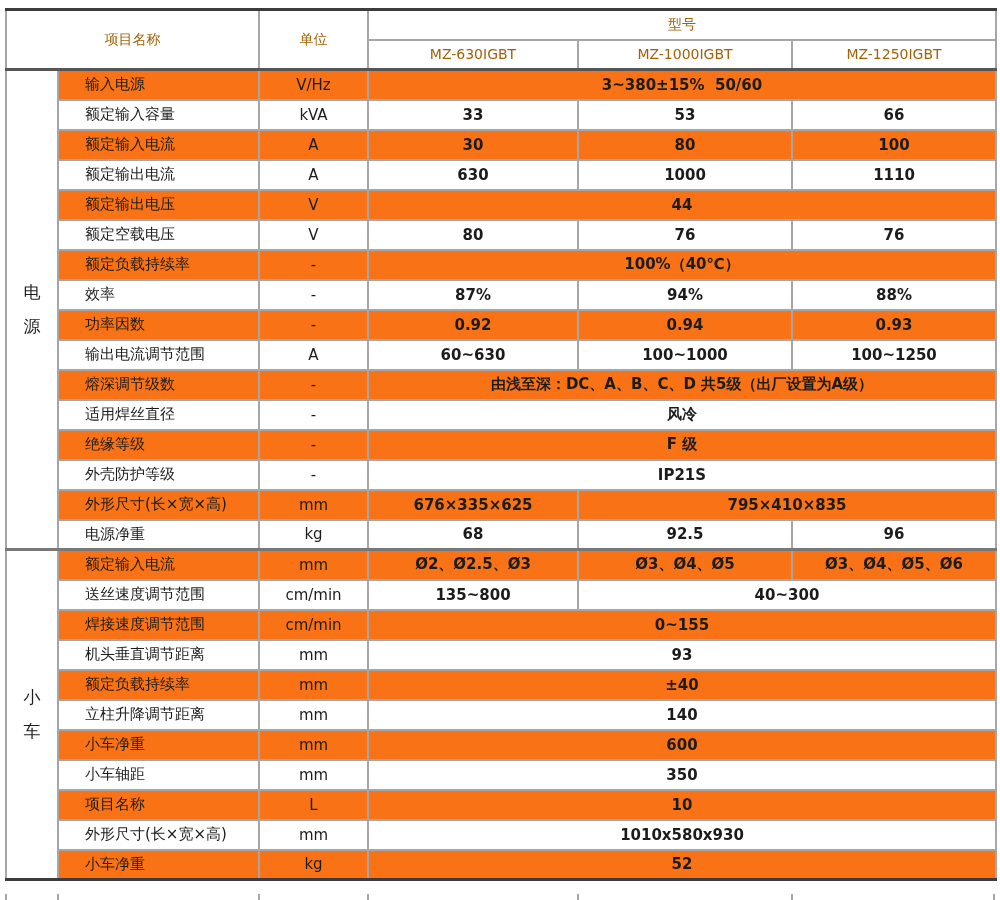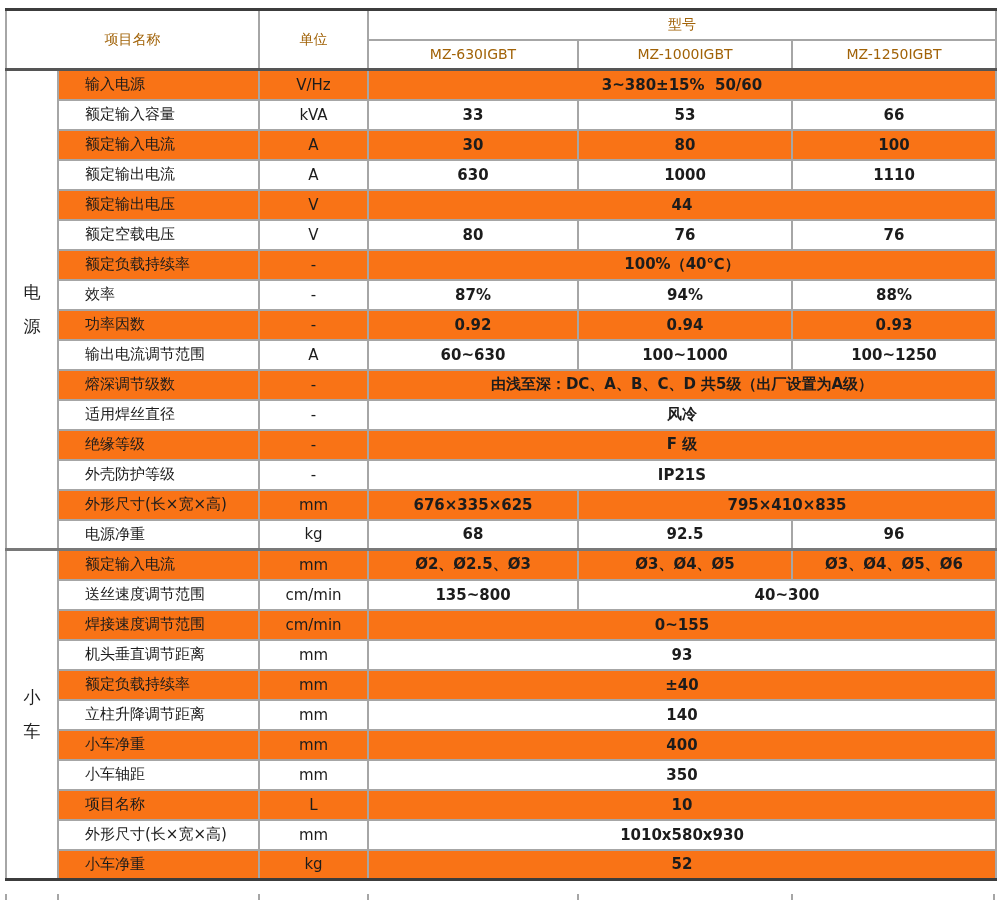--- a/index.html
+++ b/index.html
@@ -204,21 +204,21 @@
           <td class="value-cell shaded" colspan="3">±40</td>
         </tr>
         <tr>
           <td class="item-cell">立柱升降调节距离</td>
           <td class="unit-cell">mm</td>
           <td class="value-cell" colspan="3">140</td>
         </tr>
         <tr>
           <td class="item-cell shaded">小车净重</td>
           <td class="unit-cell shaded">mm</td>
-          <td class="value-cell shaded" colspan="3">400</td>
+          <td class="value-cell shaded" colspan="3">600</td>
         </tr>
         <tr>
           <td class="item-cell">小车轴距</td>
           <td class="unit-cell">mm</td>
           <td class="value-cell" colspan="3">350</td>
         </tr>
         <tr>
           <td class="item-cell shaded">项目名称</td>
           <td class="unit-cell shaded">L</td>
           <td class="value-cell shaded" colspan="3">10</td>

